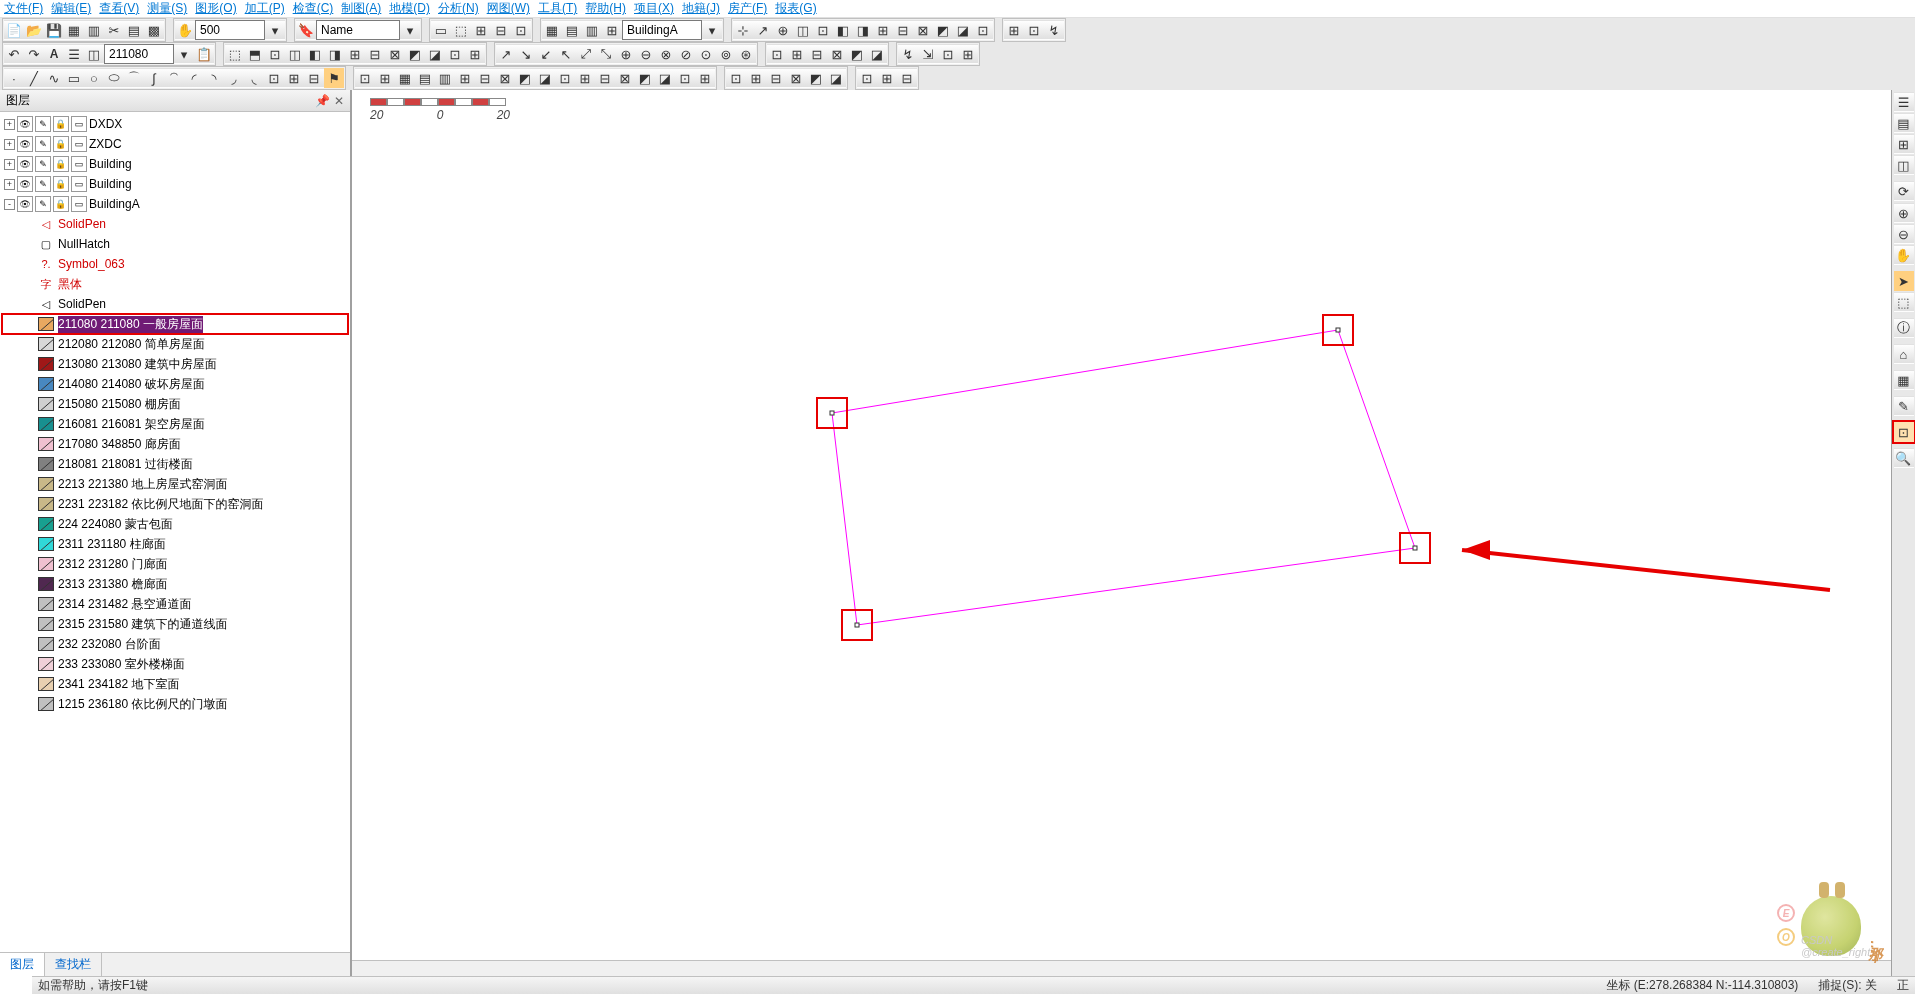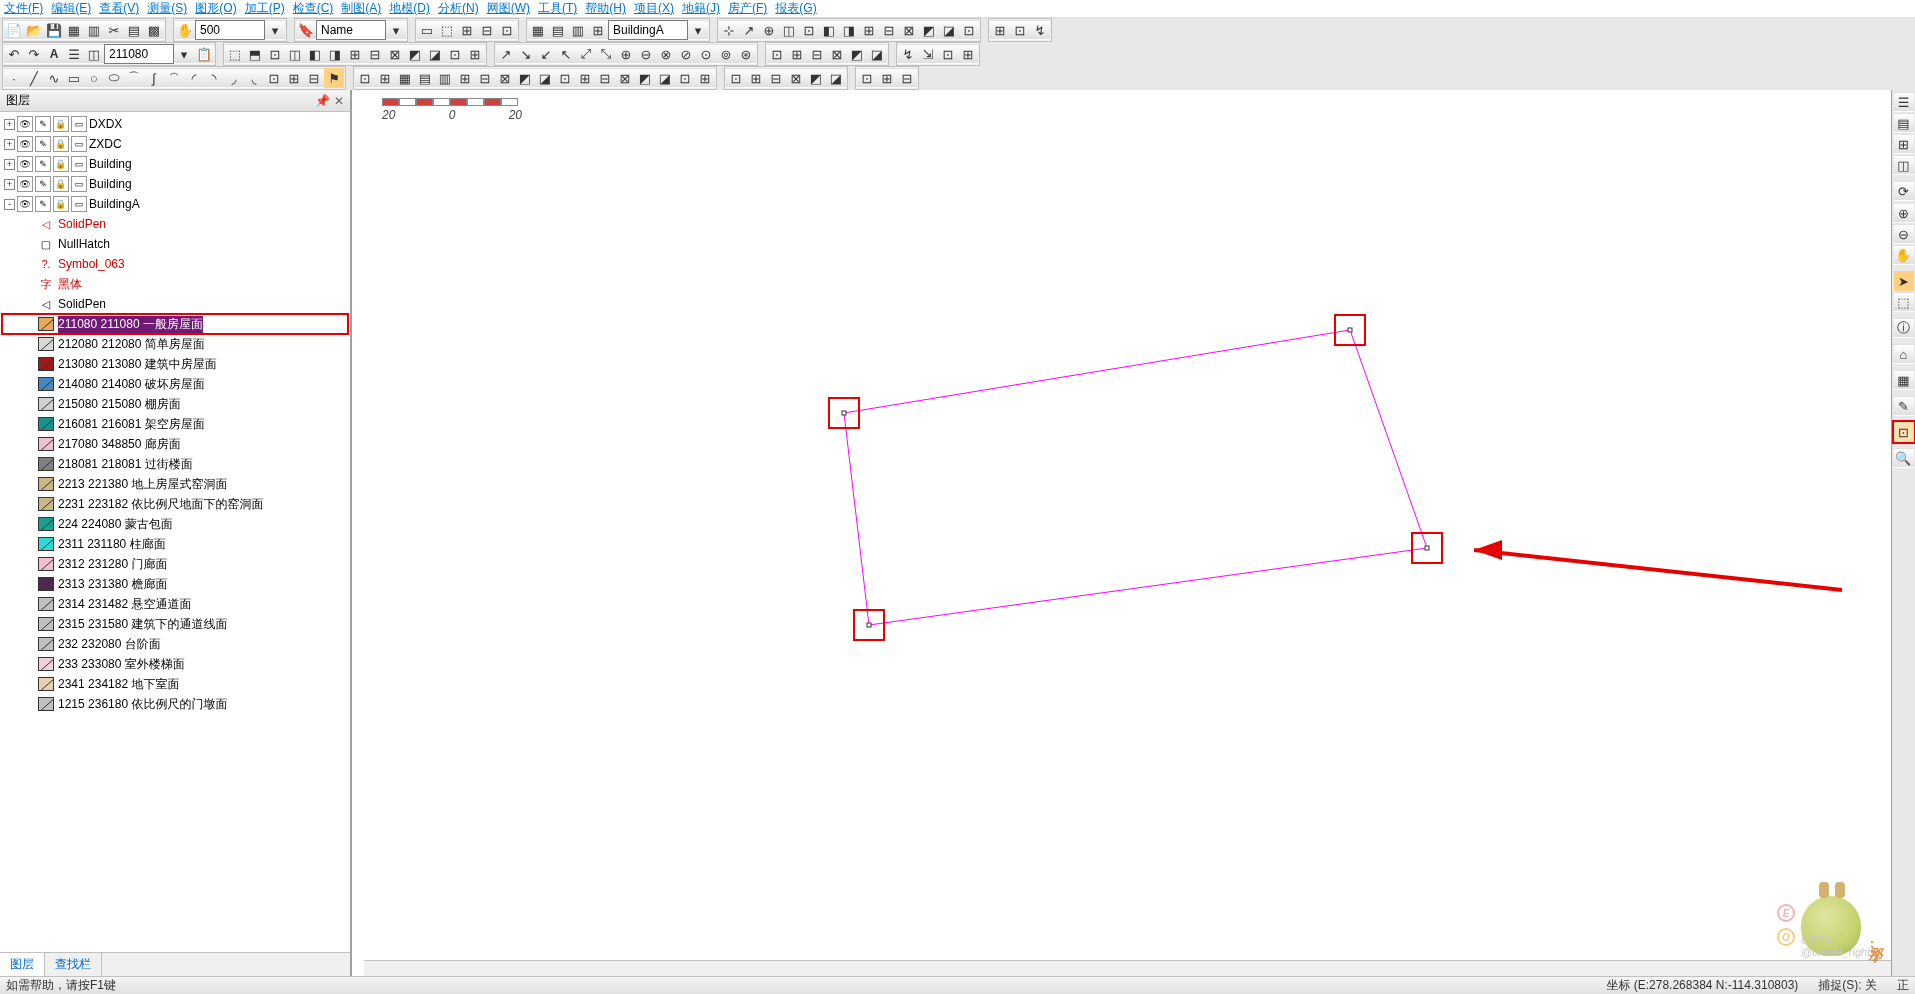--- a/index.html
+++ b/index.html
@@ -7,21 +7,21 @@
 
 .menubar { display: flex; background: #fff; padding: 2px 4px; gap: 8px; color: #0078d4; border-bottom: 1px solid #e0e0e0; height: 18px; align-items: center; }
 .menubar span { cursor: pointer; text-decoration: underline; }
 
 .toolbar-area { background: #e8e8e8; }
 .toolbar-row { display: flex; align-items: center; height: 24px; padding: 1px 2px; gap: 1px; }
 .toolbar-group { display: flex; align-items: center; background: #f0f0f0; border: 1px solid #c0c0c0; padding: 1px; gap: 0; margin-right: 6px; }
 .tbtn { width: 20px; height: 20px; display: flex; align-items: center; justify-content: center; cursor: pointer; color: #333; font-size: 13px; background: linear-gradient(#fefefe,#e0e0e0); border: 1px solid transparent; }
 .tinput { height: 20px; border: 1px solid #7a7a7a; background: #fff; padding: 0 4px; font-size: 12px; }
 
-.main { display: flex; height: calc(100vh - 18px - 72px - 18px); gap: 12px; }
+.main { display: flex; height: calc(100vh - 18px - 72px - 18px); }
 
 .sidebar { width: 352px; border-right: 2px solid #a0a0a0; background: #fff; display: flex; flex-direction: column; }
 .side-title { background: linear-gradient(#f5f5f5,#e0e0e0); padding: 2px 6px; display: flex; justify-content: space-between; align-items: center; border-bottom: 1px solid #c0c0c0; }
 .side-title .ctl { display: flex; gap: 4px; color: #666; }
 .tree { flex: 1; overflow: auto; padding: 2px; }
 .tree-row { display: flex; align-items: center; height: 20px; gap: 2px; padding-left: 2px; cursor: pointer; }
 .expander { width: 11px; height: 11px; border: 1px solid #888; display: flex; align-items: center; justify-content: center; font-size: 9px; line-height: 1; background: #fff; cursor: pointer; color: #333; }
 .mini-icon { width: 16px; height: 16px; border: 1px solid #999; display: flex; align-items: center; justify-content: center; font-size: 9px; background: #fff; }
 .eye { background: #fff; }
 .layer-name { }
@@ -48,21 +48,21 @@
 .scalebar-boxes div { width: 17px; height: 8px; border: 1px solid #888; }
 .sb-red { background: #d04040; }
 .sb-white { background: #fff; }
 .scalebar-labels { display: flex; justify-content: space-between; width: 140px; color: #444; font-size: 11px; margin-top: 2px; }
 
 .right-toolbar { position: absolute; right: 0; top: 0; width: 24px; background: #e8e8e8; border-left: 1px solid #a0a0a0; display: flex; flex-direction: column; padding: 2px 0; gap: 1px; z-index: 10; }
 .right-toolbar .tbtn { width: 20px; height: 20px; margin: 0 auto; }
 .right-toolbar .rsep { height: 4px; }
 .right-toolbar .tbtn.hl { outline: 2px solid #e60000; background: #ffe0b0; }
 
-.statusbar { height: 18px; background: linear-gradient(#f5f5f5,#e0e0e0); border-top: 1px solid #c0c0c0; display: flex; align-items: center; padding: 0 6px; color: #333; justify-content: space-between; }
+.statusbar { height: 18px; background: linear-gradient(#f5f5f5,#e0e0e0); border-top: 1px solid #c0c0c0; display: flex; align-items: center; padding: 0 6px; color: #333; justify-content: space-between; margin-left: 32px; }
 .statusbar .sg { display: flex; gap: 20px; }
 
 .watermark { position: absolute; right: 30px; bottom: 20px; opacity: 0.8; pointer-events: none; display: flex; align-items: flex-end; gap: 6px; }
 .watermark .char { width: 60px; height: 60px; background: radial-gradient(circle at 40% 35%, #d8e088 0%, #b8c84e 60%, #8aa030 100%); border-radius: 50% 50% 45% 45%; position: relative; }
 .watermark .char::before { content:""; position:absolute; top:-14px; left:18px; width:10px; height:16px; background:#c8a048; border-radius:4px; box-shadow: 16px 0 0 #c8a048; }
 .watermark .txt { color: #d08030; font-weight: bold; font-size: 14px; writing-mode: vertical-rl; letter-spacing: 2px; }
 .watermark .wm-sub { position: absolute; right: 0; bottom: -2px; color: #bbb; font-size: 11px; }
 </style>
 </head>
 <body>
@@ -99,21 +99,21 @@
     <div class="tbtn">▤</div>
     <div class="tbtn">▩</div>
   </div>
   <div class="toolbar-group">
     <div class="tbtn">✋</div>
     <input class="tinput" style="width: 70px;" value="500">
     <div class="tbtn">▾</div>
   </div>
   <div class="toolbar-group">
     <div class="tbtn">🔖</div>
-    <input class="tinput" style="width: 70px;" value="Name">
+    <input class="tinput" style="width: 84px;" value="Name">
     <div class="tbtn">▾</div>
   </div>
   <div class="toolbar-group">
     <div class="tbtn">▭</div>
     <div class="tbtn">⬚</div>
     <div class="tbtn">⊞</div>
     <div class="tbtn">⊟</div>
     <div class="tbtn">⊡</div>
   </div>
   <div class="toolbar-group">

